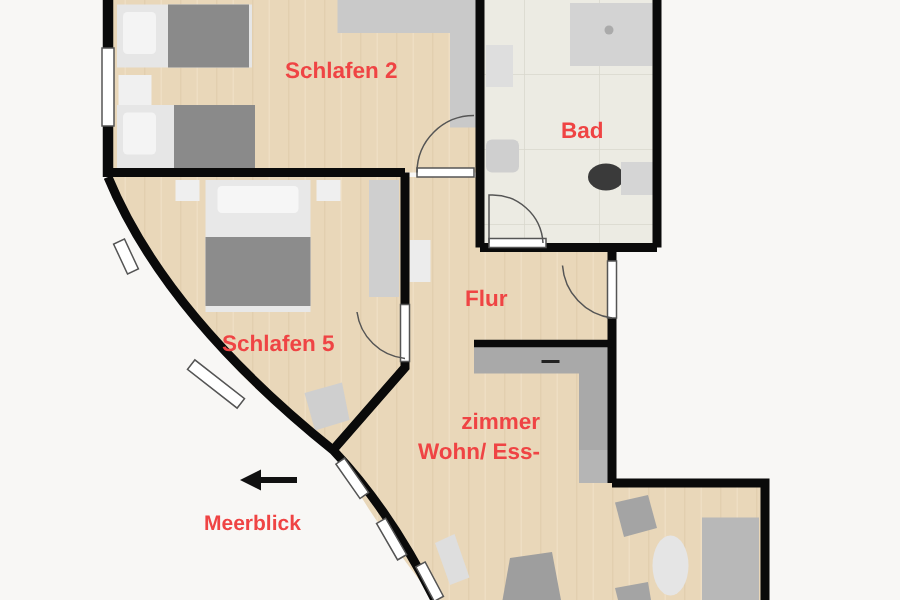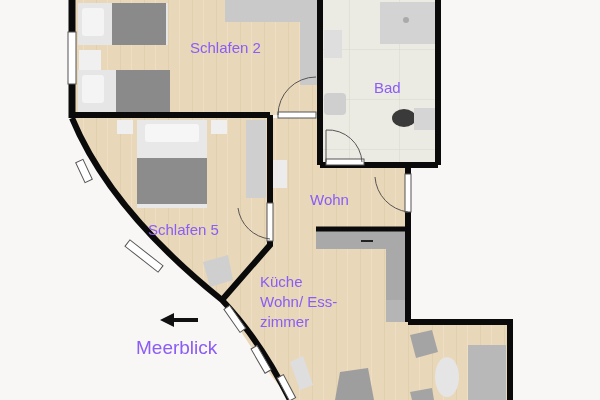--- a/index.html
+++ b/index.html
@@ -1,19 +1,19 @@
 <!DOCTYPE html>
 <html><head>
   <meta charset="utf-8">
   <style>
     html, body { margin: 0; padding: 0; }
     body { width: 600px; height: 400px; overflow: hidden; background: #f8f7f5; font-family: "Liberation Sans", sans-serif; position: relative; }
     svg.plan { position: absolute; left: 0; top: 0; width: 600px; height: 400px; }
-    .label { position: absolute; font-weight: normal; color: #8b5cf6; font-size: 15px; text-align: left; white-space: nowrap; line-height: 20px; }
-    .meer { font-size: 19px; }
+    .label { position: absolute; font-weight: bold; color: #ef4444; font-size: 15px; text-align: right; white-space: nowrap; line-height: 20px; }
+    .meer { font-size: 14px; }
   </style>
 </head>
 <body>
 
 <svg class="plan" viewBox="0 0 600 400" xmlns="http://www.w3.org/2000/svg">
   <defs>
     <pattern id="wood" width="24" height="400" patternUnits="userSpaceOnUse">
       <rect width="24" height="400" fill="#e9d7b9"></rect>
       <rect x="0" width="1" height="400" fill="#dcc8a6" opacity="0.5"></rect>
       <rect x="11" width="1" height="400" fill="#f1e3ca" opacity="0.6"></rect>
@@ -127,19 +127,18 @@
 
   <g>
     <rect x="170" y="318" width="28" height="4" fill="#111"></rect>
     <path d="M160 320 L174 313 L174 327 Z" fill="#111"></path>
   </g>
 </svg>
 
 <div class="label" style="left:190px; top:38px;">Schlafen 2</div>
 <div class="label" style="left:374px; top:78px;">Bad</div>
 <div class="label" style="left:148px; top:220px;">Schlafen 5</div>
-<div class="label" style="left:310px; top:190px;">Wohn</div>
+<div class="label" style="left:310px; top:190px;">Flur</div>
 <div class="label" style="left:260px; top:272px; width:100px;">
-  <div>Küche</div>
+  <div>zimmer</div>
   <div>Wohn/ Ess-</div>
-  <div>zimmer</div>
 </div>
 <div class="label meer" style="left:136px; top:338px;">Meerblick</div>
 
 </body></html>

